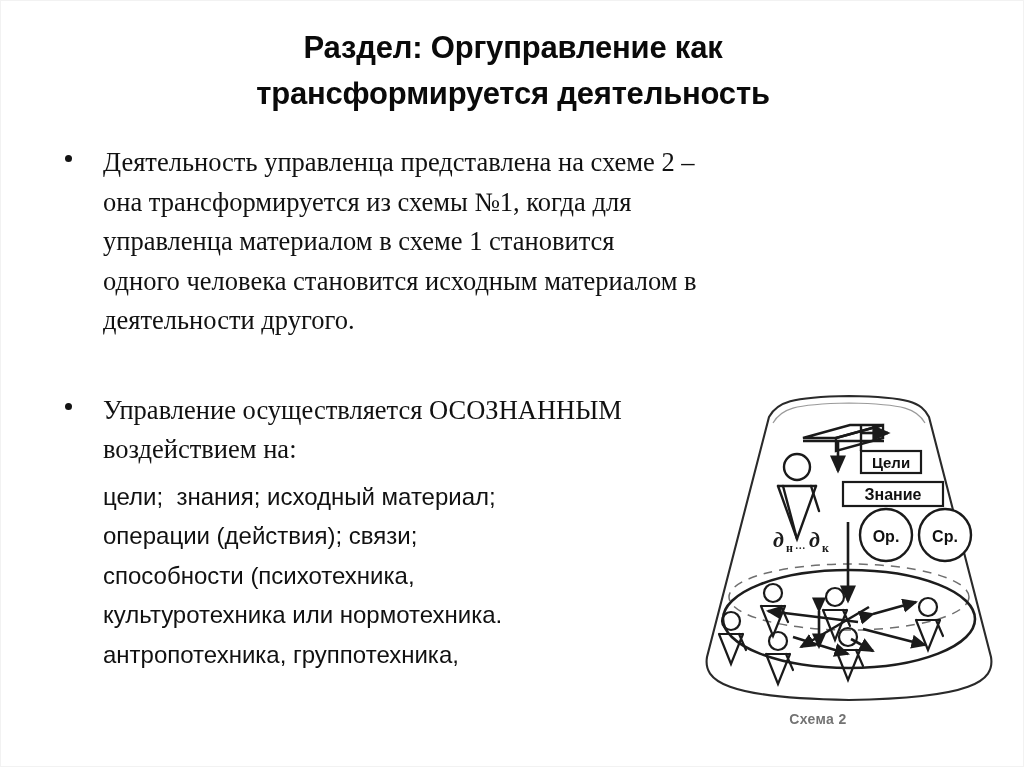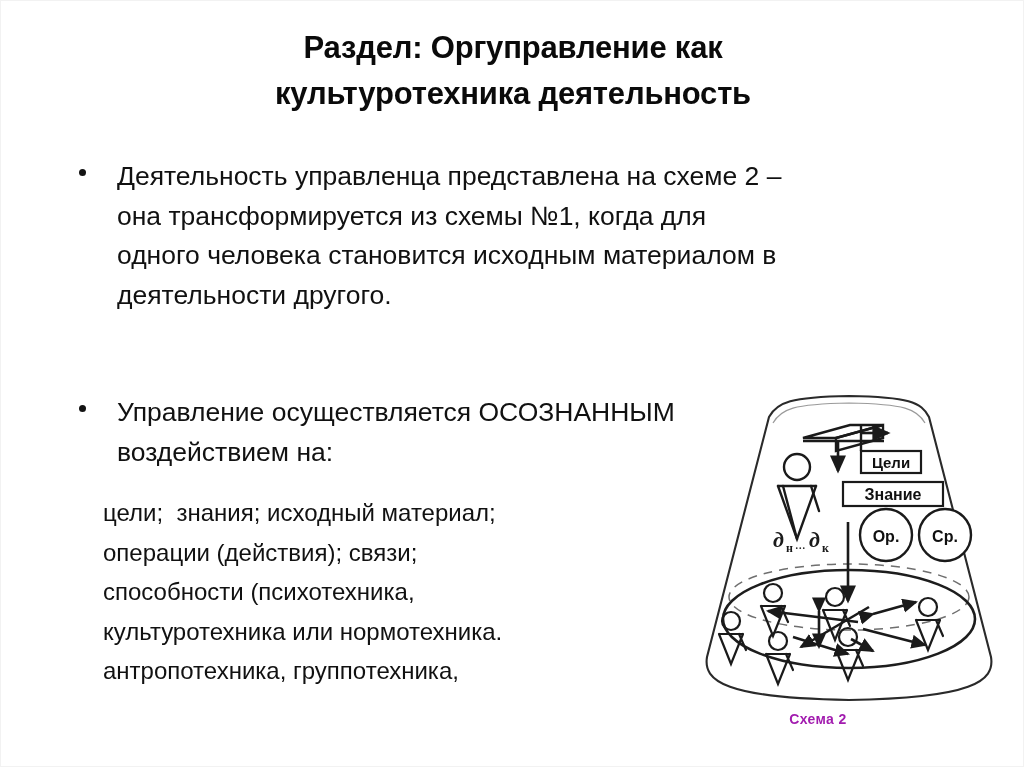--- a/index.html
+++ b/index.html
@@ -42,21 +42,22 @@
   
   .body-area {
     position: absolute;
     left: 58px;
     top: 142px;
     width: 920px;
   }
   .bullet-para {
     position: relative;
     padding-left: 44px;
-    margin: 14px;
+    margin: 0;
+    font-family: Liberation Serif, serif;
   }
   .bullet-dot {
     position: absolute;
     left: 6px;
     top: 12px;
     width: 7px;
     height: 7px;
     border-radius: 50%;
     background: #131313;
   }
@@ -94,40 +95,41 @@
     height: 379px;
   }
   .dgm-caption {
     position: absolute;
     left: 0;
     top: 322px;
     width: 290px;
     text-align: center;
     font-size: 14px;
     font-weight: bold;
-    color: #a21caf;
+    color: #737373;
     letter-spacing: 0.4px;
   }
 </style>
 </head>
 <body>
 
 <div id="slide">
 
   <div class="title-block">
     <div class="title-line">Раздел: Оргуправление как</div>
-    <div class="title-line">культуротехника деятельность</div>
+    <div class="title-line">трансформируется деятельность</div>
   </div>
 
   <div class="body-area">
 
     <div class="bullet-para">
       <span class="bullet-dot"></span>
       <div class="text-line">Деятельность управленца представлена на схеме 2 –</div>
       <div class="text-line">она трансформируется из схемы №1, когда для</div>
+      <div class="text-line">управленца материалом в схеме 1 становится</div>
       <div class="text-line">одного человека становится исходным материалом в</div>
       <div class="text-line">деятельности другого.</div>
     </div>
 
     <div class="gap-block"></div>
 
     <div class="bullet-para">
       <span class="bullet-dot"></span>
       <div class="text-line">Управление осуществляется ОСОЗНАННЫМ</div>
       <div class="text-line">воздействием на:</div>

